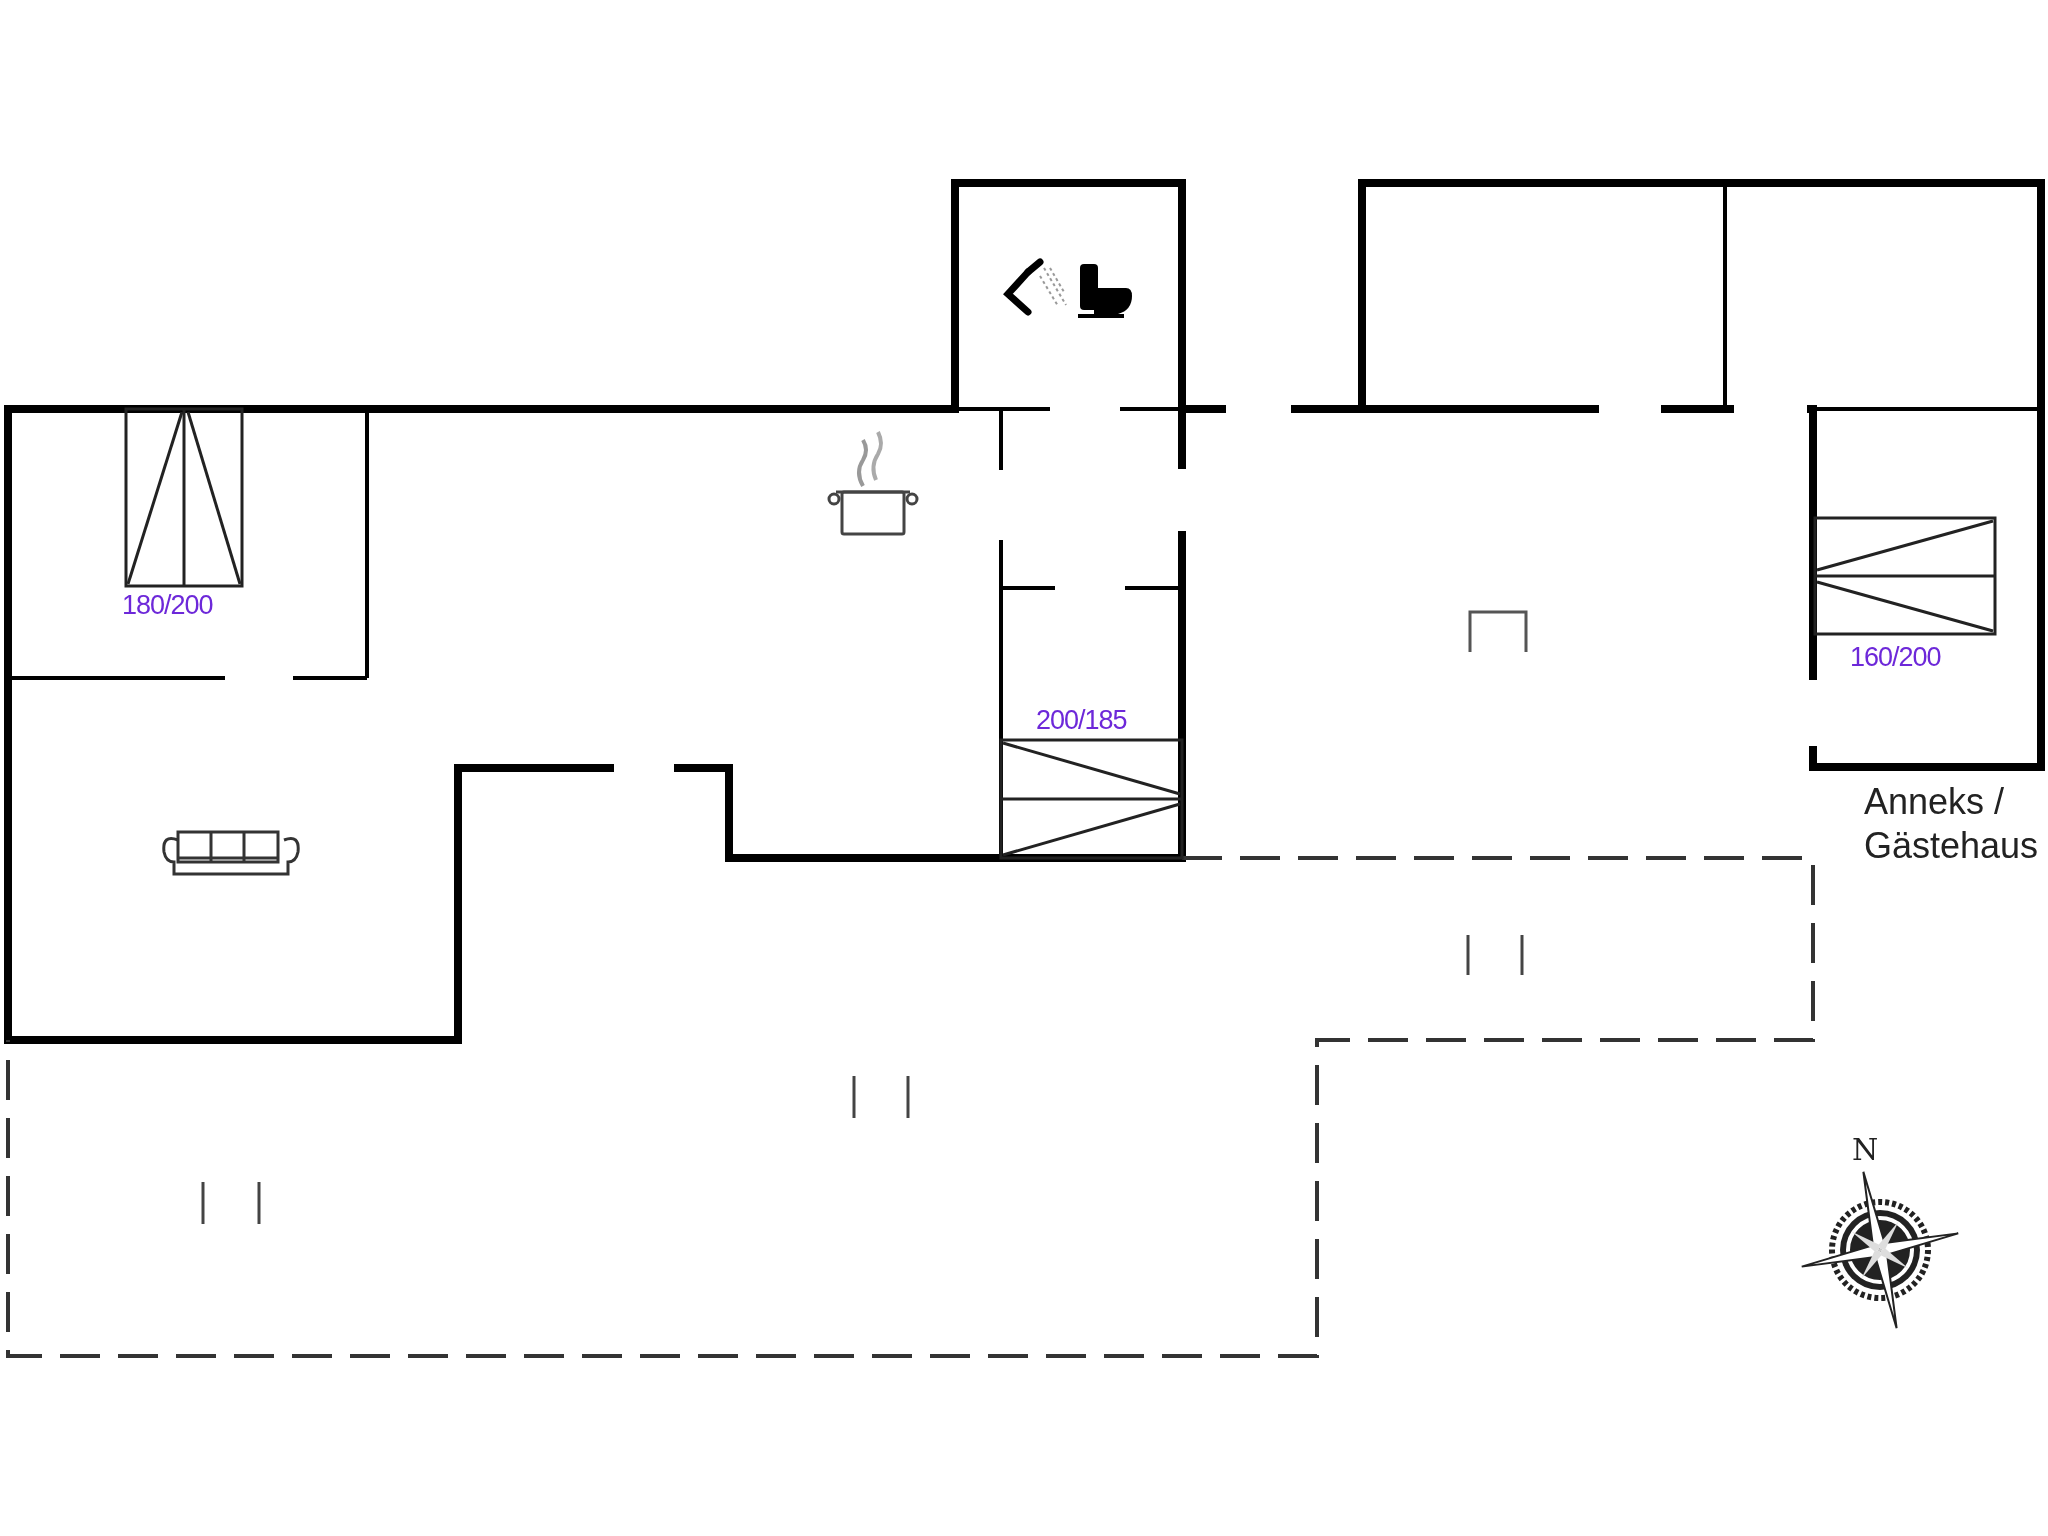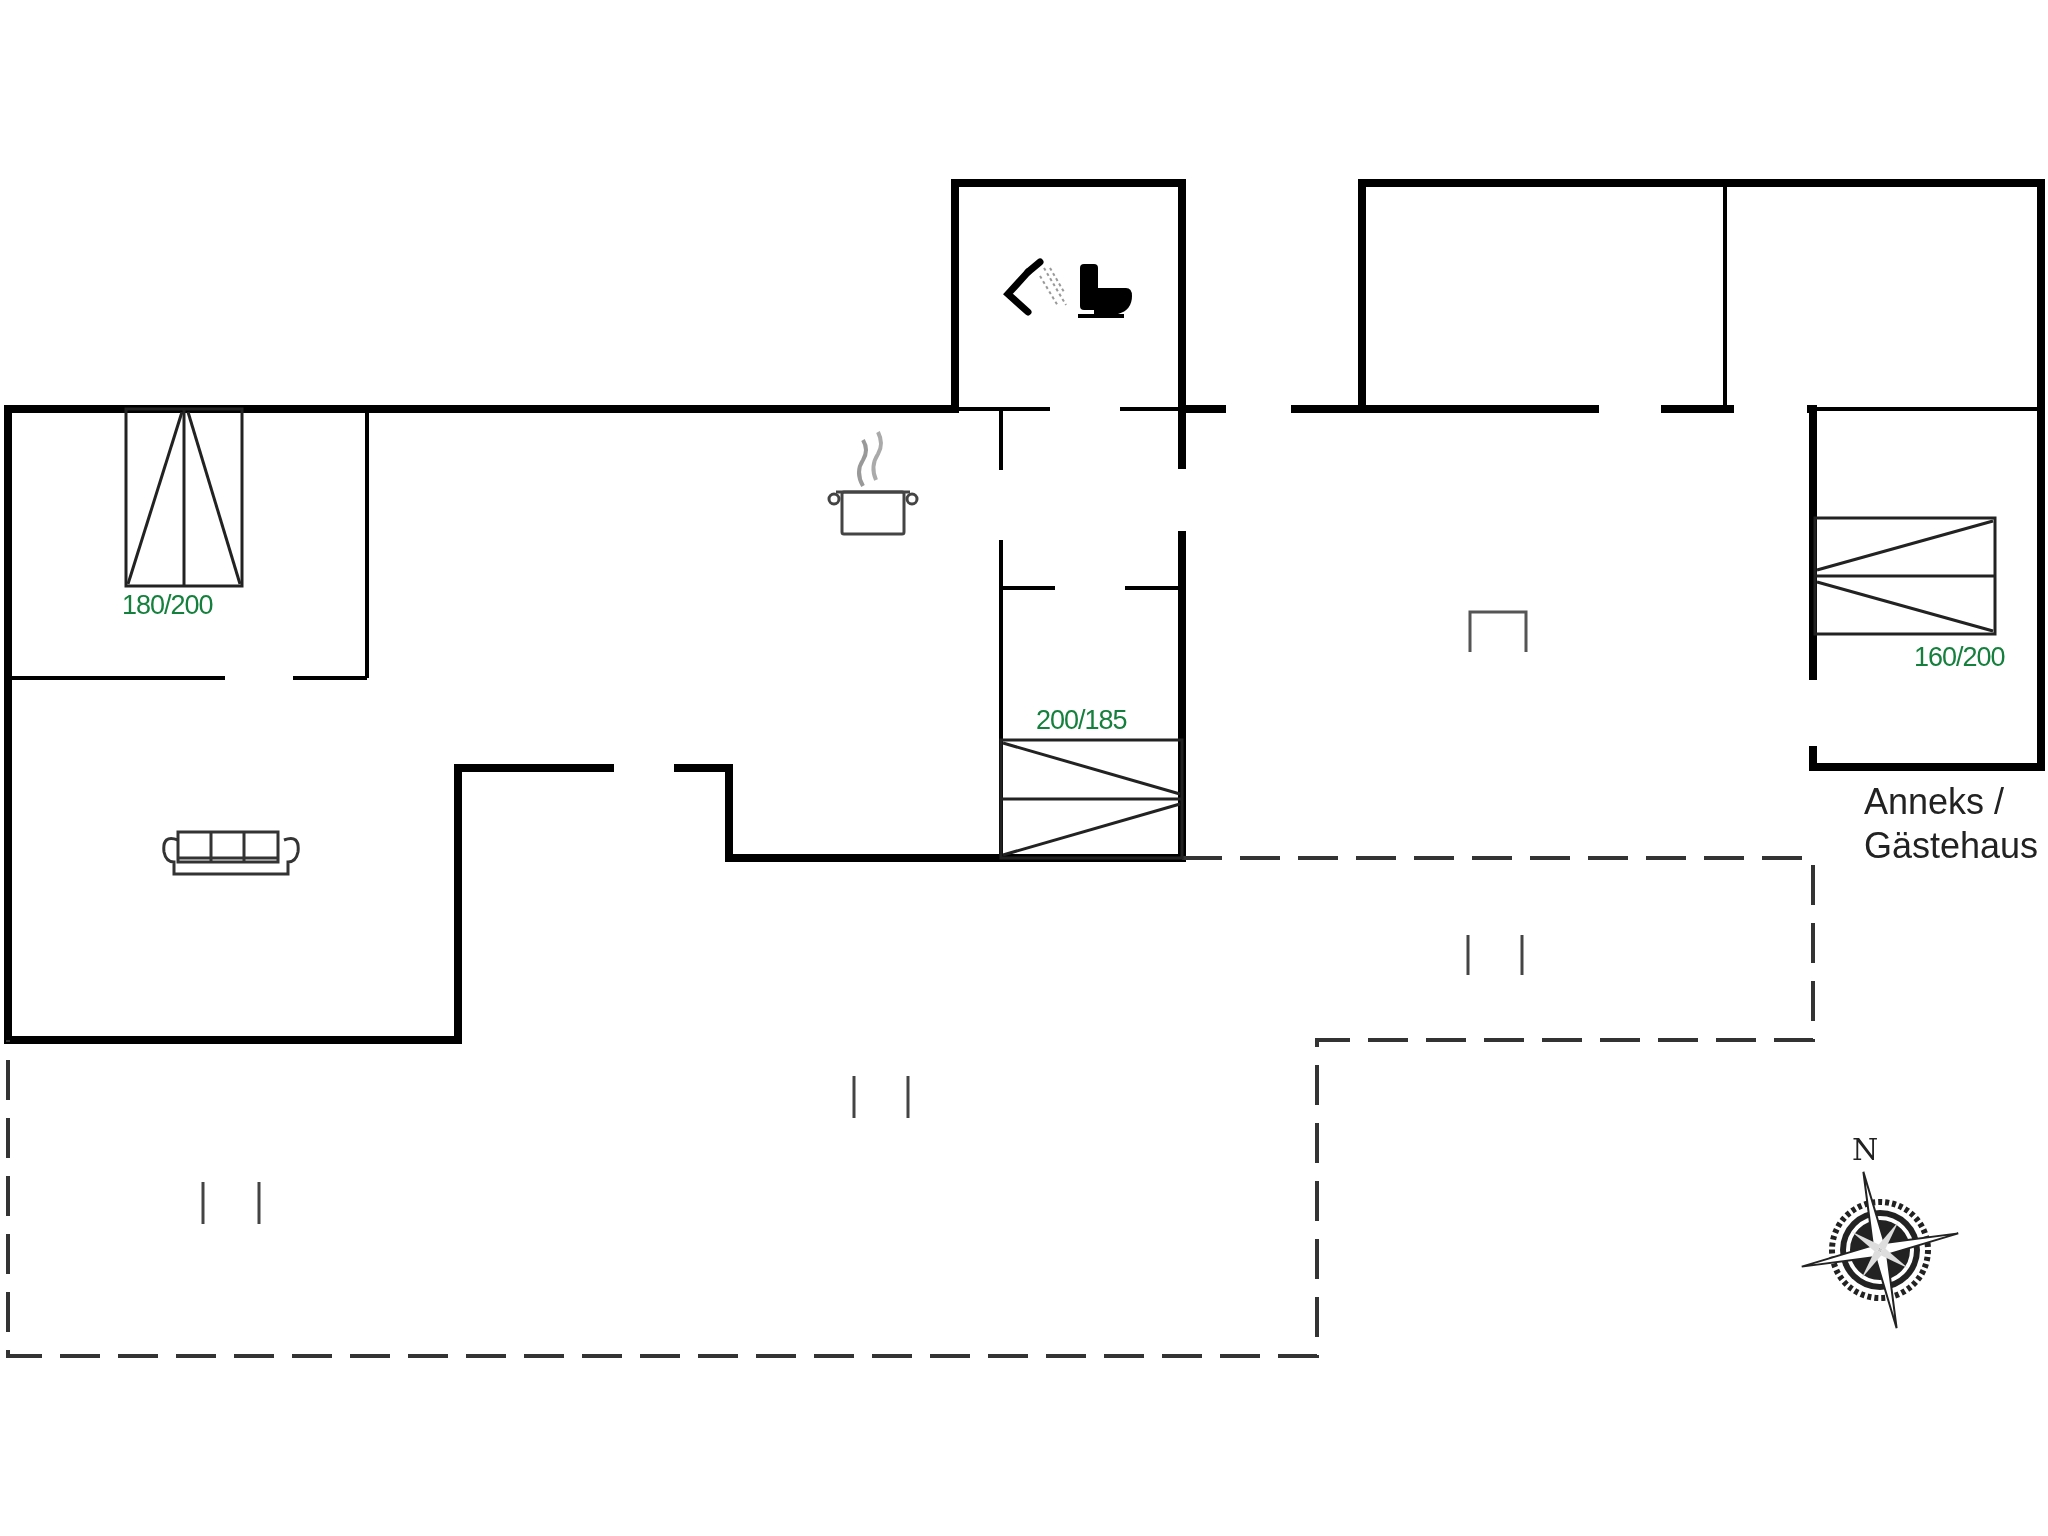--- a/index.html
+++ b/index.html
@@ -1,18 +1,18 @@
 <!DOCTYPE html>
 <html><head>
 <meta charset="utf-8">
 <style>
   html, body { margin: 0; padding: 0; background: #ffffff; }
   body { width: 2048px; height: 1536px; position: relative; overflow: hidden; font-family: "Liberation Sans", sans-serif; }
   #plan { position: absolute; left: 0; top: 0; }
-  .lbl { position: absolute; font-family: "Liberation Sans", sans-serif; color: #15803d; white-space: nowrap; }
+  .lbl { position: absolute; font-family: "Liberation Sans", sans-serif; color: #6d28d9; white-space: nowrap; }
   .bed-lbl { font-size: 27px; letter-spacing: -1px; }
   .annex-lbl { font-size: 36px; line-height: 44px; color: #222; margin-left: 36px; }
   .compass-n { position: absolute; font-family: "DejaVu Serif", serif; font-size: 30px; color: #222; }
 </style>
 </head>
 <body>
 
 <svg id="plan" width="2048" height="1536" viewBox="0 0 2048 1536" xmlns="http://www.w3.org/2000/svg">
 
   <g stroke="#000" stroke-width="8" fill="none" stroke-linecap="square">
@@ -134,20 +134,20 @@
         <polygon points="0,34 4,4 0,0 -4,4" fill="#ddd"></polygon>
         <polygon points="-34,0 -4,-4 0,0 -4,4" fill="#ddd"></polygon>
         <polygon points="34,0 4,-4 0,0 4,4" fill="#ddd"></polygon>
       </g>
     </g>
   </g>
 </svg>
 
 <div class="lbl bed-lbl" style="left:122px; top:590px;">180/200</div>
 <div class="lbl bed-lbl" style="left:1036px; top:705px;">200/185</div>
-<div class="lbl bed-lbl" style="left:1914px; top:642px;">160/200</div>
+<div class="lbl bed-lbl" style="left:1850px; top:642px;">160/200</div>
 
 <div class="lbl annex-lbl" style="left:1828px; top:780px;">
   <div>Anneks /</div>
   <div>Gästehaus</div>
 </div>
 
 <div class="compass-n" style="left:1852px; top:1132px;">N</div>
 
 </body></html>

